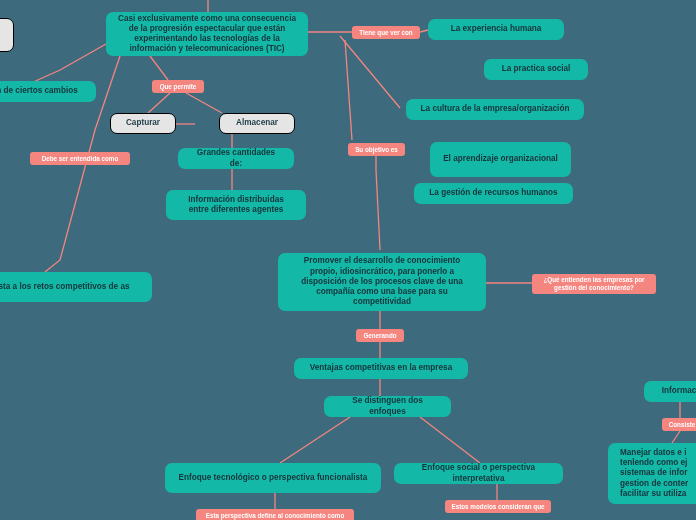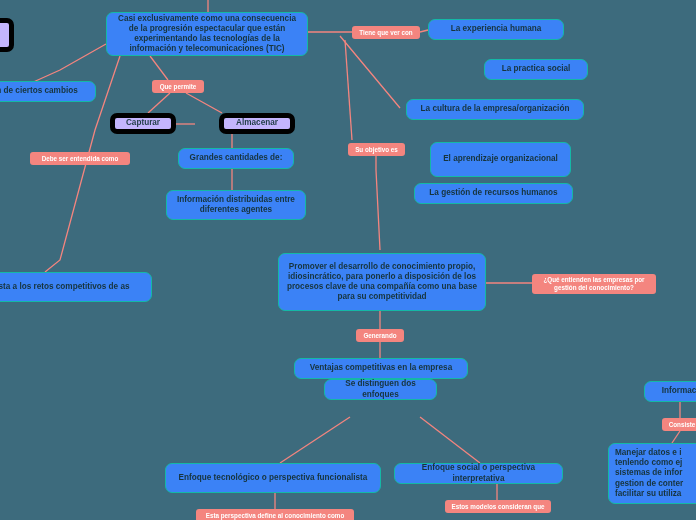--- a/index.html
+++ b/index.html
@@ -8,36 +8,36 @@
     background:#3d6b7d;
     font-family:"Liberation Sans", sans-serif;
     overflow:hidden;
     position:relative;
   }
   #canvas{position:absolute;left:0;top:0;width:696px;height:520px;}
   svg.edges{position:absolute;left:0;top:0;width:696px;height:520px;}
   .node{
     position:absolute;
     box-sizing:border-box;
-    background:#c4b5fd;
+    background:#e5e5e5;
     color:#1f3b45;
-    border:5px solid #000000;
+    border:1px solid #000000;
     border-radius:7px;
     font-size:8.2px;
     font-weight:bold;
     line-height:1.25;
     display:flex;
     align-items:center;
     justify-content:center;
     text-align:center;
     padding:4px 6px;
   }
   .node.white{
-    background:#3b82f6;
-    border:1px solid #14b8a6;
+    background:#14b8a6;
+    border:6px solid #14b8a6;
     color:#17343d;
   }
   .label{
     position:absolute;
     box-sizing:border-box;
     background:#f4857f;
     color:#ffffff;
     border-radius:3px;
     font-size:6.3px;
     font-weight:bold;
@@ -91,21 +91,21 @@
       <div class="node white" style="left: 430px; top: 142px; width: 141px; height: 35px;">El aprendizaje organizacional</div>
       <div class="node white" style="left: 414px; top: 183px; width: 159px; height: 21px;">La gestión de recursos humanos</div>
       <div class="node white" style="left: -22px; top: 81px; width: 118px; height: 21px;">n de ciertos cambios</div>
       <div class="node" style="left: 110px; top: 113px; width: 66px; height: 21px;">Capturar</div>
       <div class="node" style="left: 195px; top: 113px; width: 76px; height: 21px; margin-left: 24px;">Almacenar</div>
       <div class="node white" style="left: 178px; top: 148px; width: 116px; height: 21px;">Grandes cantidades de:</div>
       <div class="node white" style="left: 166px; top: 190px; width: 140px; height: 30px;">Información distribuidas entre diferentes agentes</div>
       <div class="node white" style="left: -24px; top: 272px; width: 176px; height: 30px;">sta a los retos competitivos de as</div>
       <div class="node white" style="left: 278px; top: 253px; width: 208px; height: 58px;">Promover el desarrollo de conocimiento propio, idiosincrático, para ponerlo a disposición de los procesos clave de una compañía como una base para su competitividad</div>
       <div class="node white" style="left: 294px; top: 358px; width: 174px; height: 21px;">Ventajas competitivas en la empresa</div>
-      <div class="node white" style="left: 324px; top: 379px; width: 113px; height: 21px;">Se distinguen dos enfoques</div>
+      <div class="node white" style="left: 324px; top: 396px; width: 127px; height: 21px;">Se distinguen dos enfoques</div>
       <div class="node white" style="left: 165px; top: 463px; width: 216px; height: 30px;">Enfoque tecnológico o perspectiva funcionalista</div>
       <div class="node white" style="left: 394px; top: 463px; width: 169px; height: 21px;">Enfoque social o perspectiva interpretativa</div>
       <div class="node white" style="left: 644px; top: 381px; width: 70px; height: 21px;">Informac</div>
       <div class="node white left" style="left: 608px; top: 443px; width: 100px; height: 61px;">Manejar datos e i tenlendo como ej sistemas de infor gestion de conter facilitar su utiliza</div>
     </div>
   <div id="labels-layer">
       <div class="label" style="left: 352px; top: 26px; width: 68px; height: 13px;">Tiene que ver con</div>
       <div class="label" style="left: 152px; top: 80px; width: 52px; height: 13px;">Que permite</div>
       <div class="label" style="left: 30px; top: 152px; width: 100px; height: 13px;">Debe ser entendida como</div>
       <div class="label" style="left: 348px; top: 143px; width: 57px; height: 13px;">Su objetivo es</div>

